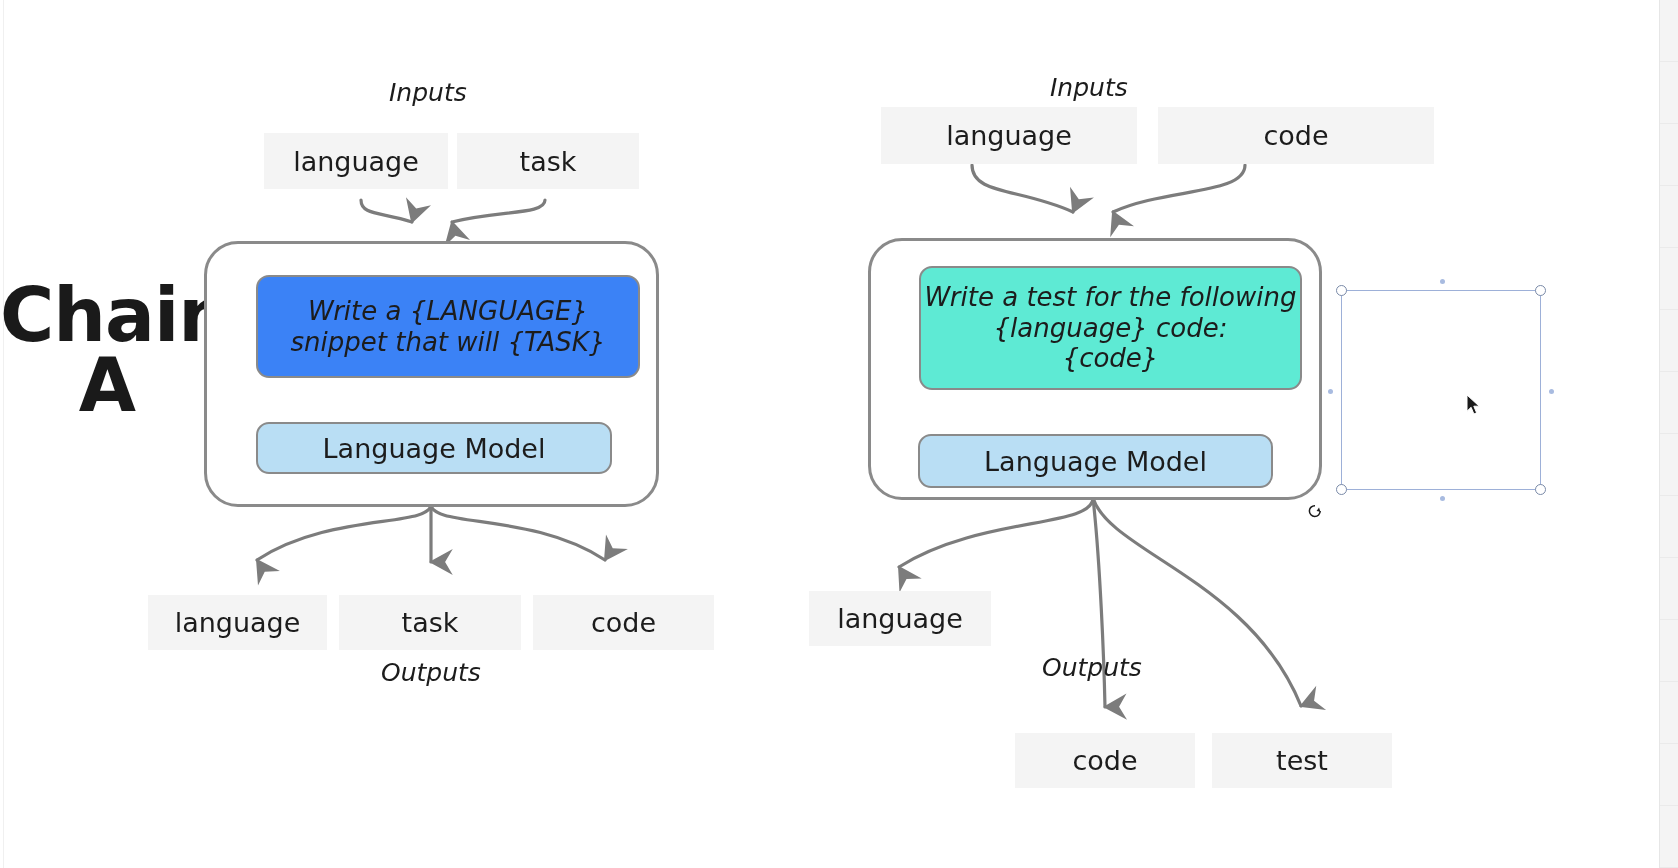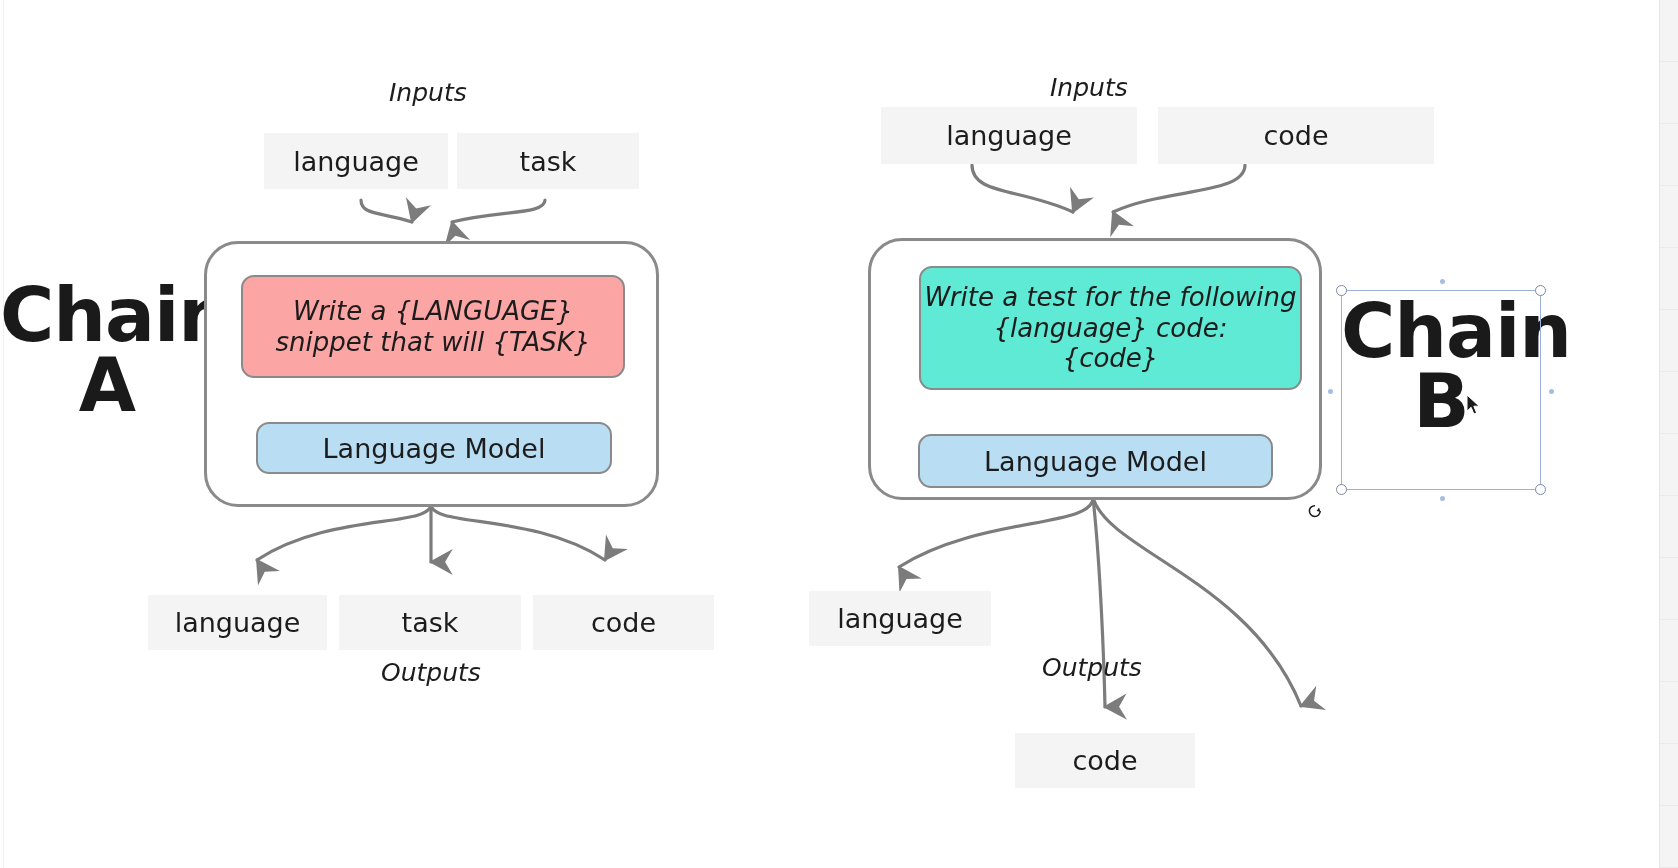--- a/index.html
+++ b/index.html
@@ -232,39 +232,37 @@
 
   <div class="chip" style="left:264px; top:133px; width:184px; height:56px;">
     <span>language</span>
   </div>
   <div class="chip" style="left:457px; top:133px; width:182px; height:56px;">
     <span>task</span>
   </div>
 
   <div class="chain-box" style="left:204px; top:241px; width:455px; height:266px;"></div>
 
-  <div class="inner-box prompt-box" style="left:241px; top:275px; width:384px; height:103px; background:#fca5a5;">Write a {LANGUAGE}
+  <div class="inner-box prompt-box" style="left:256px; top:275px; width:384px; height:103px; background:#3b82f6;">Write a {LANGUAGE}
 snippet that will {TASK}</div>
 
   <div class="inner-box model-box" style="left:256px; top:422px; width:356px; height:52px; background:#b9def4;">Language Model</div>
 
   <div class="chip" style="left:148px; top:595px; width:179px; height:55px;">
     <span>language</span>
   </div>
   <div class="chip" style="left:339px; top:595px; width:182px; height:55px;">
     <span>task</span>
   </div>
   <div class="chip" style="left:533px; top:595px; width:181px; height:55px;">
     <span>code</span>
   </div>
 
   <div class="caption" style="left:381px; top:658px;">Outputs</div>
 
-  <div id="chain-b-label" class="chain-label">Chain
-B</div>
 
   <div class="selection-box">
     <span class="sel-handle tl"></span>
     <span class="sel-handle tr"></span>
     <span class="sel-handle bl"></span>
     <span class="sel-handle br"></span>
     <span class="sel-dot top"></span>
     <span class="sel-dot bottom"></span>
     <span class="sel-dot left"></span>
     <span class="sel-dot right"></span>
@@ -295,20 +293,23 @@
 {code}</div>
 
   <div class="inner-box model-box" style="left:918px; top:434px; width:355px; height:54px; background:#b9def4;">Language Model</div>
 
   <div class="chip" style="left:809px; top:591px; width:182px; height:55px;">
     <span>language</span>
   </div>
   <div class="chip" style="left:1015px; top:733px; width:180px; height:55px;">
     <span>code</span>
   </div>
+  <div class="chip" style="left:1212px; top:733px; width:180px; height:55px;">
+    <span>test</span>
+  </div>
 
   <div class="caption" style="left:1042px; top:653px;">Outputs</div>
 
   <div class="right-panel">
     <div class="rp-row"></div>
     <div class="rp-row"></div>
     <div class="rp-row"></div>
     <div class="rp-row"></div>
     <div class="rp-row"></div>
     <div class="rp-row"></div>

